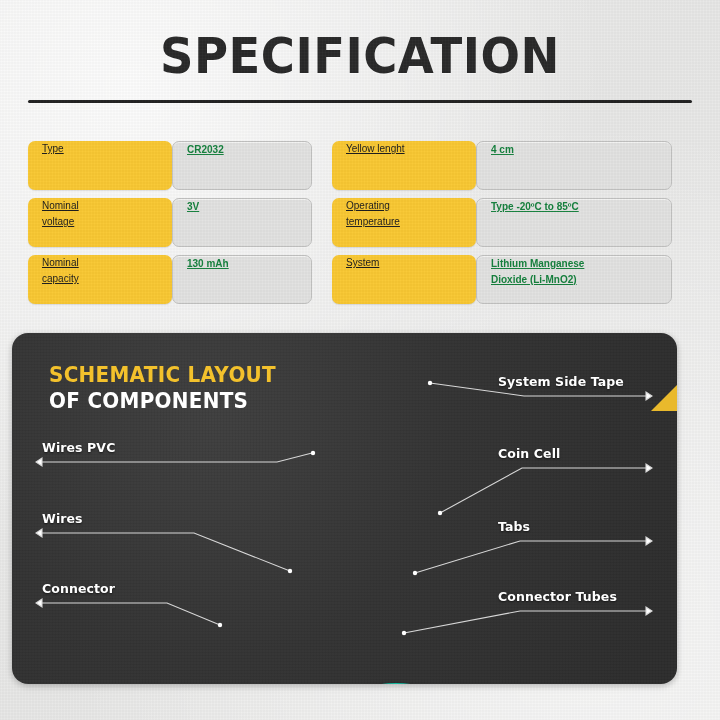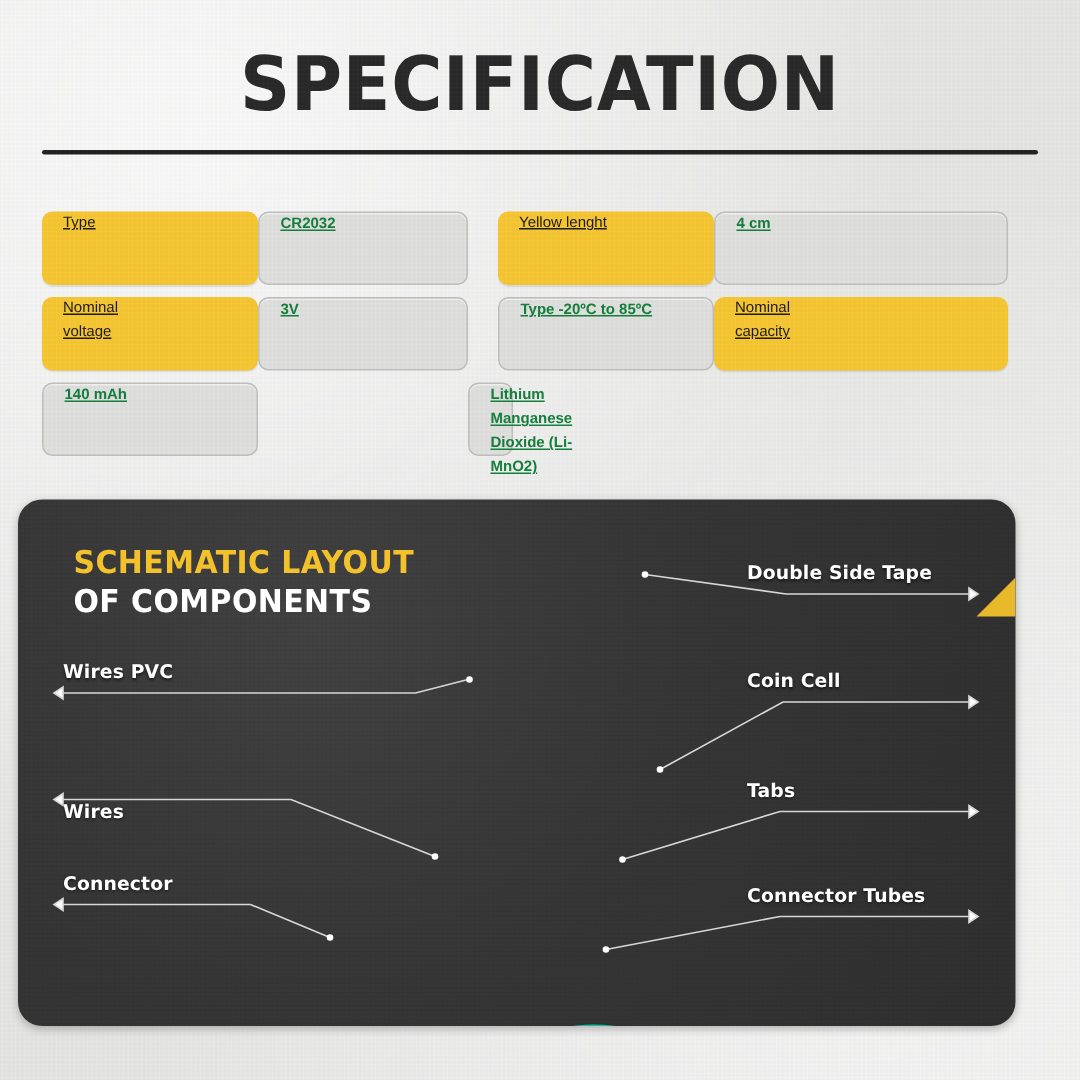--- a/index.html
+++ b/index.html
@@ -232,34 +232,43 @@
     <div class="cell label">
       <div>
         <span>Nominal</span>
         <span>voltage</span>
       </div>
     </div>
     <div class="cell value">
       <span>3V</span>
     </div>
     <div class="spacer"></div>
+    <div class="cell label">
+      <div>
+        <span>Operating</span>
+        <span>temperature</span>
+      </div>
+    </div>
     <div class="cell value">
       <span>Type -20ºC to 85ºC</span>
     </div>
 
     <div class="cell label">
       <div>
         <span>Nominal</span>
         <span>capacity</span>
       </div>
     </div>
     <div class="cell value">
-      <span>140 mAh</span>
+      <span>130 mAh</span>
     </div>
     <div class="spacer"></div>
+    <div class="cell label">
+      <span>System</span>
+    </div>
     <div class="cell value">
       <div>
         <span>Lithium Manganese</span>
         <span>Dioxide (Li-MnO2)</span>
       </div>
     </div>
   </div>
 
   <div class="panel">
 
@@ -301,21 +310,21 @@
       <path d="M634,208 L508,208 L403,240"></path>
       <path d="M634,204 L634,212 L640,208 Z" class="dot" stroke="none"></path>
       <circle class="dot" cx="403" cy="240" r="2.2"></circle>
 
       <path d="M634,278 L508,278 L392,300"></path>
       <path d="M634,274 L634,282 L640,278 Z" class="dot" stroke="none"></path>
       <circle class="dot" cx="392" cy="300" r="2.2"></circle>
     </svg>
 
     <div class="callout" style="left:30px;top:107px;">Wires PVC</div>
-    <div class="callout" style="left:30px;top:178px;margin-top:22px;">Wires</div>
+    <div class="callout" style="left:30px;top:178px;">Wires</div>
     <div class="callout" style="left:30px;top:248px;">Connector</div>
 
-    <div class="callout" style="left:486px;top:41px;">Double Side Tape</div>
+    <div class="callout" style="left:486px;top:41px;">System Side Tape</div>
     <div class="callout" style="left:486px;top:113px;">Coin Cell</div>
     <div class="callout" style="left:486px;top:186px;">Tabs</div>
     <div class="callout" style="left:486px;top:256px;">Connector Tubes</div>
   </div>
 </div>
 
 </body></html>

